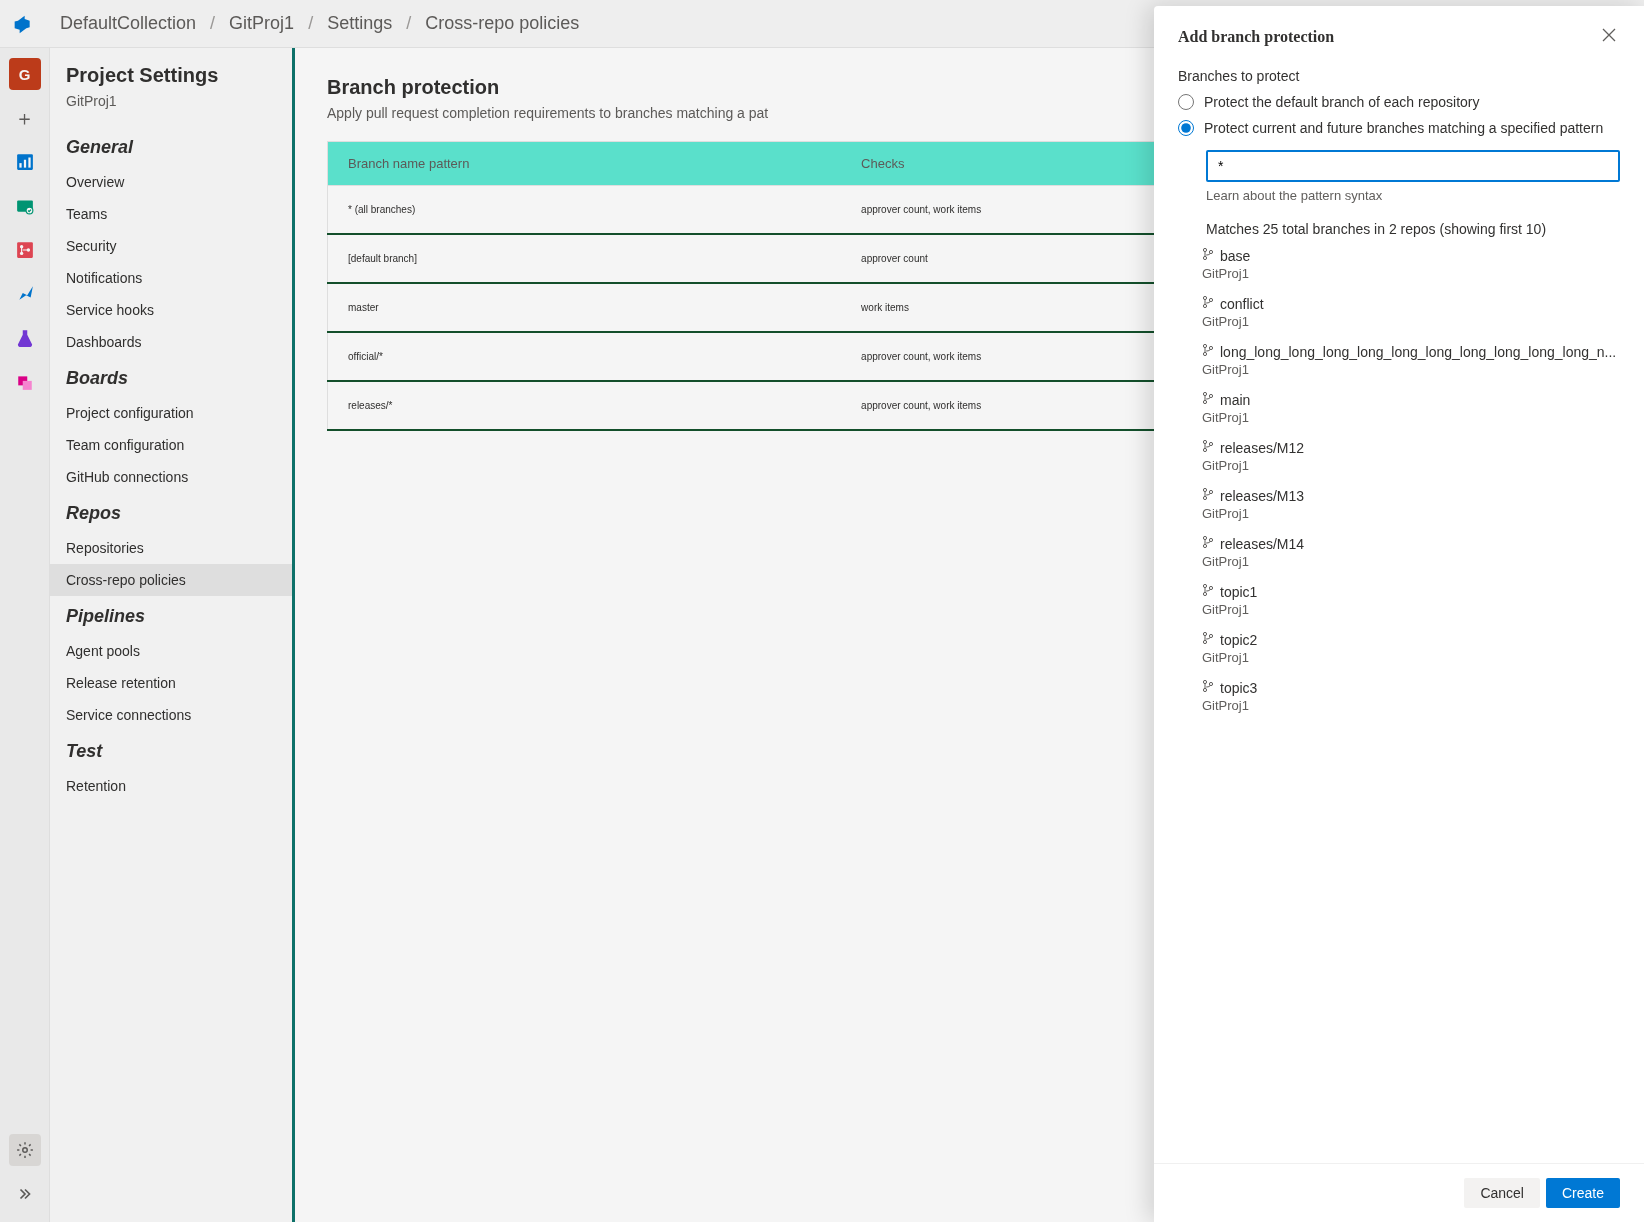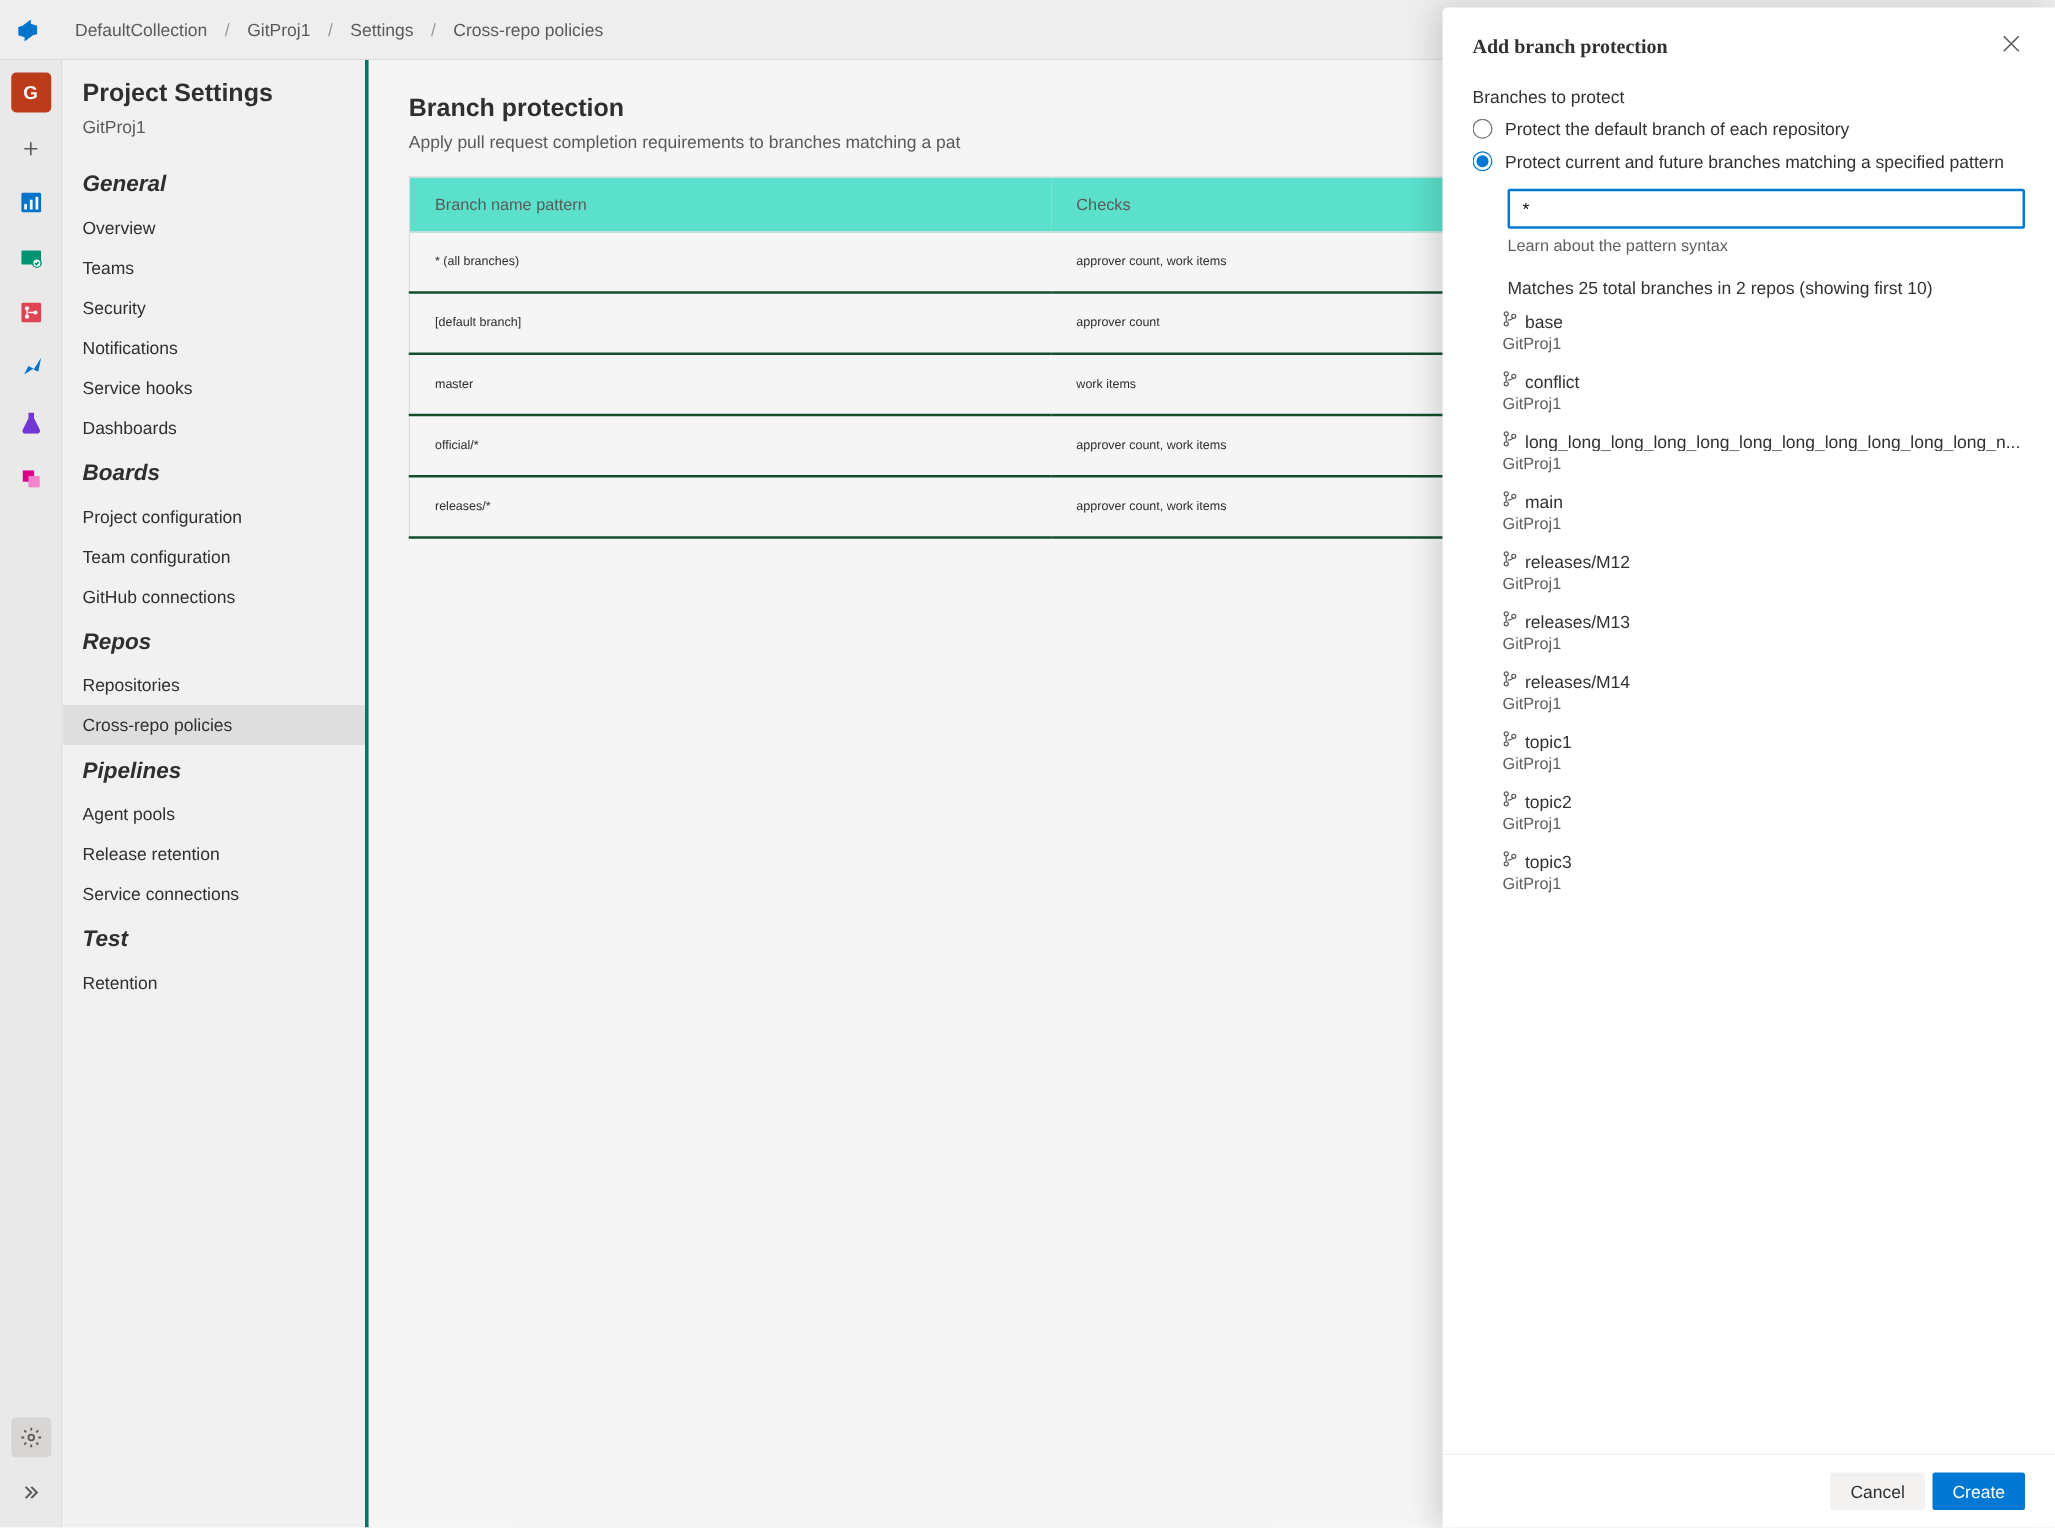--- a/index.html
+++ b/index.html
@@ -2,21 +2,21 @@
 <html><head>
 <meta charset="utf-8">
 <style>
   * { box-sizing: border-box; margin: 0; padding: 0; }
   html, body { height: 100%; font-family: "Segoe UI", -apple-system, BlinkMacSystemFont, sans-serif; font-size: 14px; color: #323130; background: #fff; }
   body { display: flex; flex-direction: column; overflow: hidden; }
 
   
   .top-header { height: 48px; display: flex; align-items: center; padding: 0 10px; border-bottom: 1px solid #e8e8e8; background: #f8f8f8; flex-shrink: 0; }
   .top-header .logo { width: 26px; height: 26px; display: flex; align-items: center; justify-content: center; margin-right: 20px; }
-  .breadcrumb { display: flex; align-items: center; color: #605e5c; font-size: 14px; }
+  .breadcrumb { display: flex; align-items: center; color: #605e5c; font-size: 18px; }
   .breadcrumb .crumb { padding: 0 4px; cursor: pointer; }
   .breadcrumb .sep { padding: 0 10px; color: #a19f9d; }
 
   
   .layout { flex: 1; display: flex; min-height: 0; }
 
   
   .rail { width: 50px; background: #f3f3f3; border-right: 1px solid #e8e8e8; display: flex; flex-direction: column; align-items: center; padding-top: 10px; flex-shrink: 0; }
   .rail .rail-item { width: 32px; height: 32px; display: flex; align-items: center; justify-content: center; margin-bottom: 12px; cursor: pointer; border-radius: 4px; font-size: 16px; }
   .rail .rail-item.project { background: #c43e1c; color: #fff; font-weight: 600; border-radius: 4px; font-size: 15px; }

